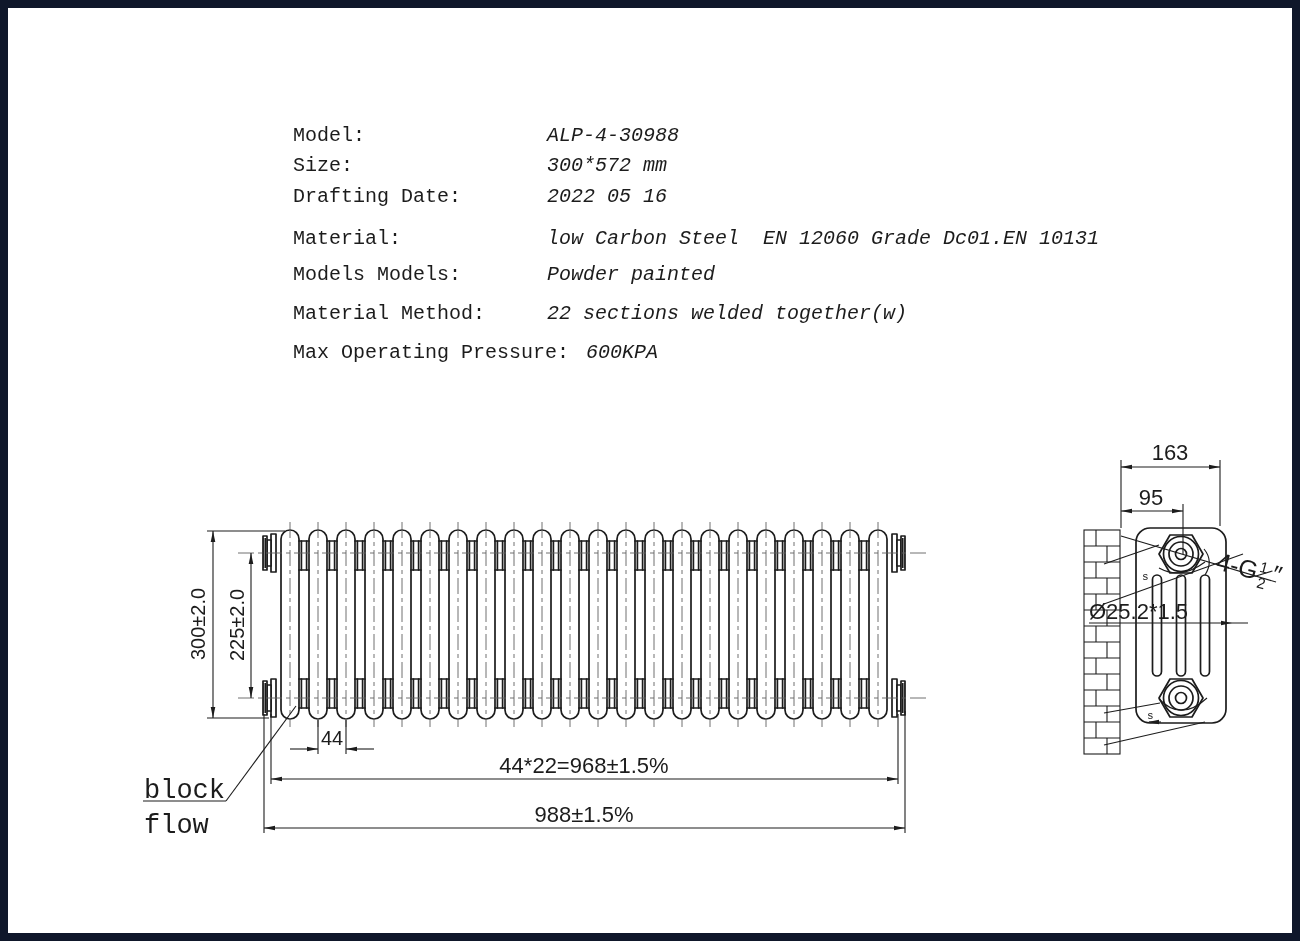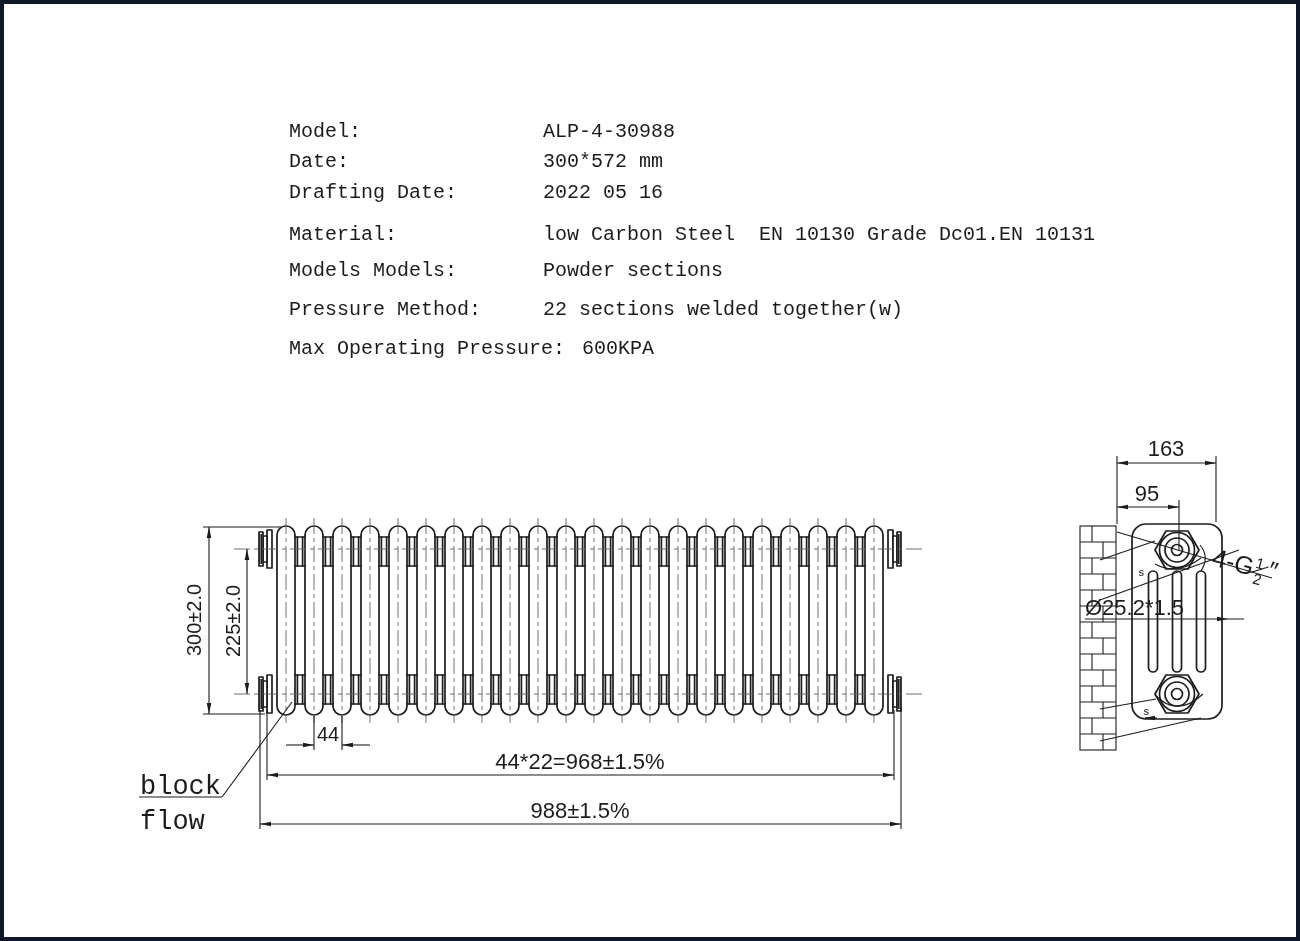--- a/index.html
+++ b/index.html
@@ -1,28 +1,28 @@
 <!DOCTYPE html>
 <html><head>
 <meta charset="utf-8">
 <style>
   html,body{margin:0;padding:0;background:#e8e8e8;}
   .sheet{
     position:relative;width:1300px;height:941px;background:#fff;
-    border:4px solid #0f172a;box-sizing:border-box;overflow:hidden;
+    border:8px solid #0f172a;box-sizing:border-box;overflow:hidden;
     font-family:"Liberation Mono", monospace;color:#1c1c1c;text-align:right;
   }
   .spec-block{position:absolute;left:0;top:0;width:100%;height:100%;}
   .spec-row{position:absolute;height:22px;white-space:pre;}
   .spec-label,.spec-value{
     position:absolute;top:0;font-size:20px;line-height:22px;
     font-family:"Liberation Mono", monospace;white-space:pre;color:#1c1c1c;
   }
   .spec-label{left:285px;}
-  .spec-value{left:539px;}
+  .spec-value{left:539px;font-style:italic;}
   .spec-row.inline-value .spec-value{left:578px;}
   svg.drawing{position:absolute;left:0;top:0;width:1292px;height:933px;}
   
   .ol{fill:#ffffff;stroke:#1c1c1c;stroke-width:1.7;stroke-linejoin:round;}
   .oln{fill:none;stroke:#1c1c1c;stroke-width:1.7;stroke-linejoin:round;stroke-linecap:round;}
   .thin{fill:none;stroke:#1c1c1c;stroke-width:1.1;}
   .cl{fill:none;stroke:#606060;stroke-width:0.9;stroke-dasharray:16 4 4 4;}
   .ah{fill:#1c1c1c;stroke:none;}
   .brickline{fill:none;stroke:#1c1c1c;stroke-width:1.1;}
   text{fill:#1c1c1c;}
@@ -37,37 +37,37 @@
 <body>
 
 <div class="sheet">
 
   <div class="spec-block">
     <div class="spec-row" style="top:117px">
       <span class="spec-label">Model:</span>
       <span class="spec-value">ALP-4-30988</span>
     </div>
     <div class="spec-row" style="top:147px">
-      <span class="spec-label">Date:</span>
+      <span class="spec-label">Size:</span>
       <span class="spec-value">300*572 mm</span>
     </div>
     <div class="spec-row" style="top:178px">
       <span class="spec-label">Drafting Date:</span>
       <span class="spec-value">2022 05 16</span>
     </div>
     <div class="spec-row" style="top:220px">
       <span class="spec-label">Material:</span>
-      <span class="spec-value">low Carbon Steel  EN 10130 Grade Dc01.EN 10131</span>
+      <span class="spec-value">low Carbon Steel  EN 12060 Grade Dc01.EN 10131</span>
     </div>
     <div class="spec-row" style="top:256px">
       <span class="spec-label">Models Models:</span>
-      <span class="spec-value">Powder sections</span>
+      <span class="spec-value">Powder painted</span>
     </div>
     <div class="spec-row" style="top:295px">
-      <span class="spec-label">Pressure Method:</span>
+      <span class="spec-label">Material Method:</span>
       <span class="spec-value">22 sections welded together(w)</span>
     </div>
     <div class="spec-row inline-value" style="top:334px">
       <span class="spec-label">Max Operating Pressure:</span>
       <span class="spec-value">600KPA</span>
     </div>
   </div>
 
   <svg class="drawing" viewBox="0 0 1292 933">
 

